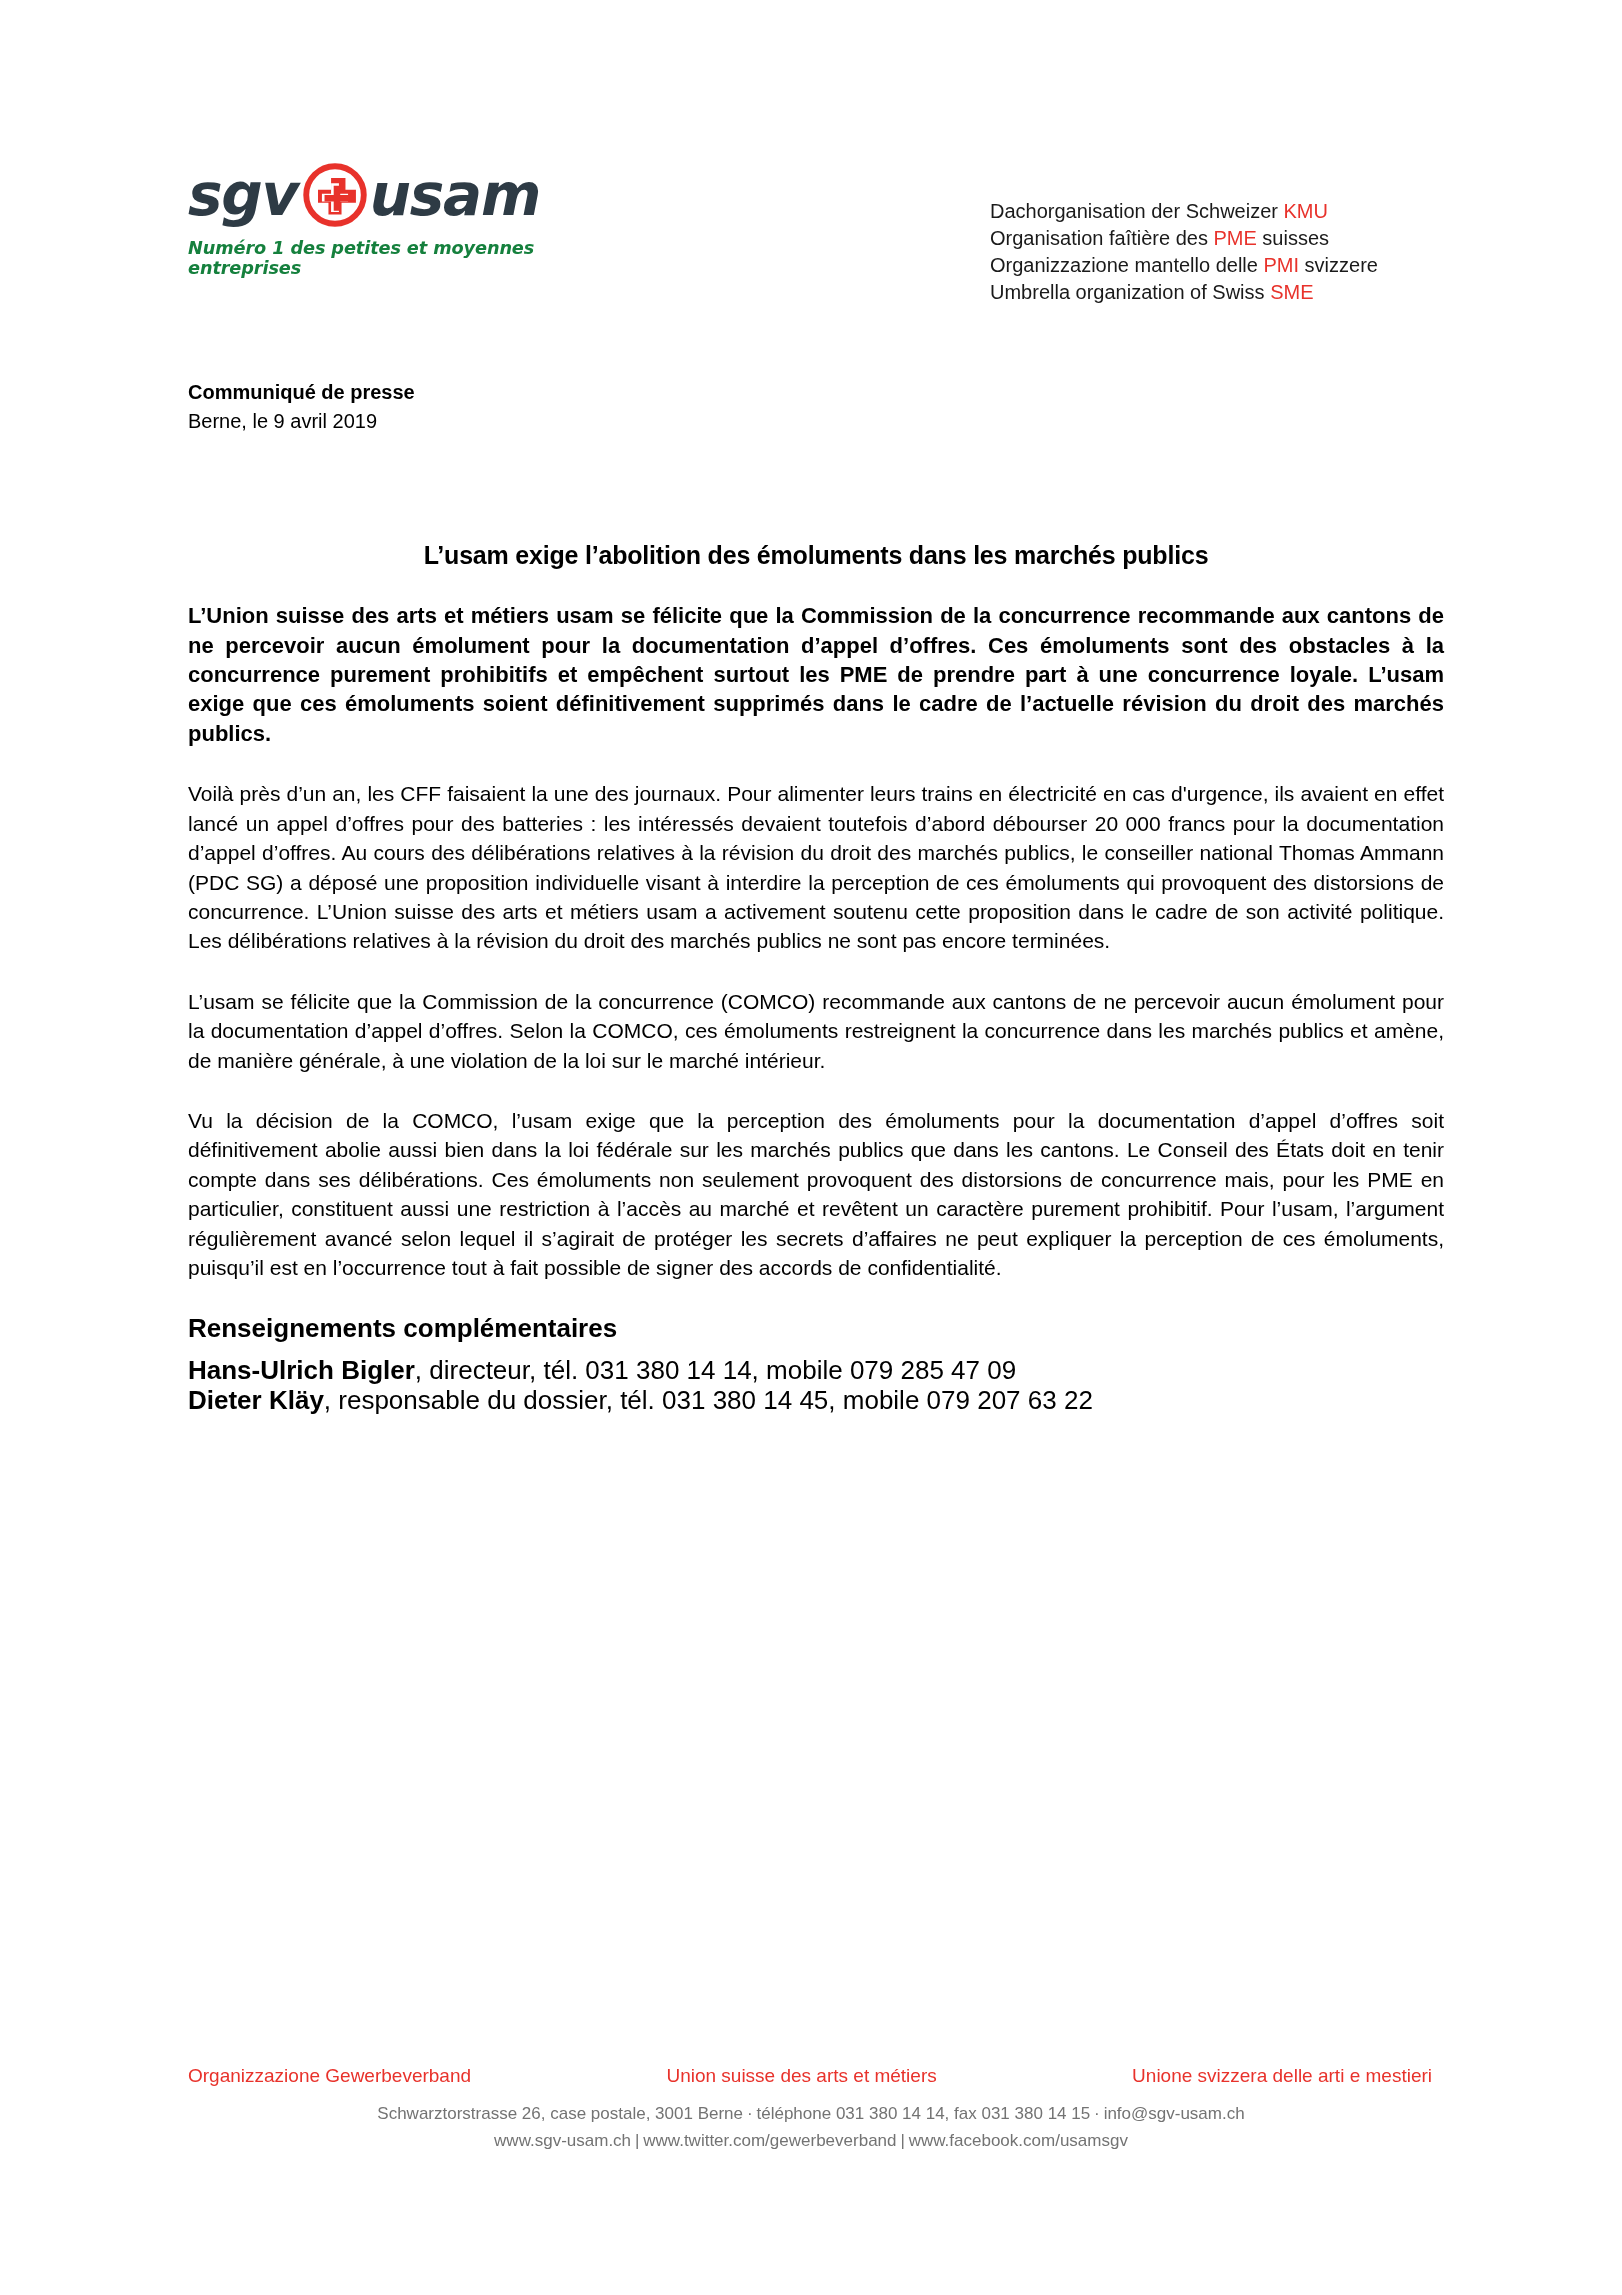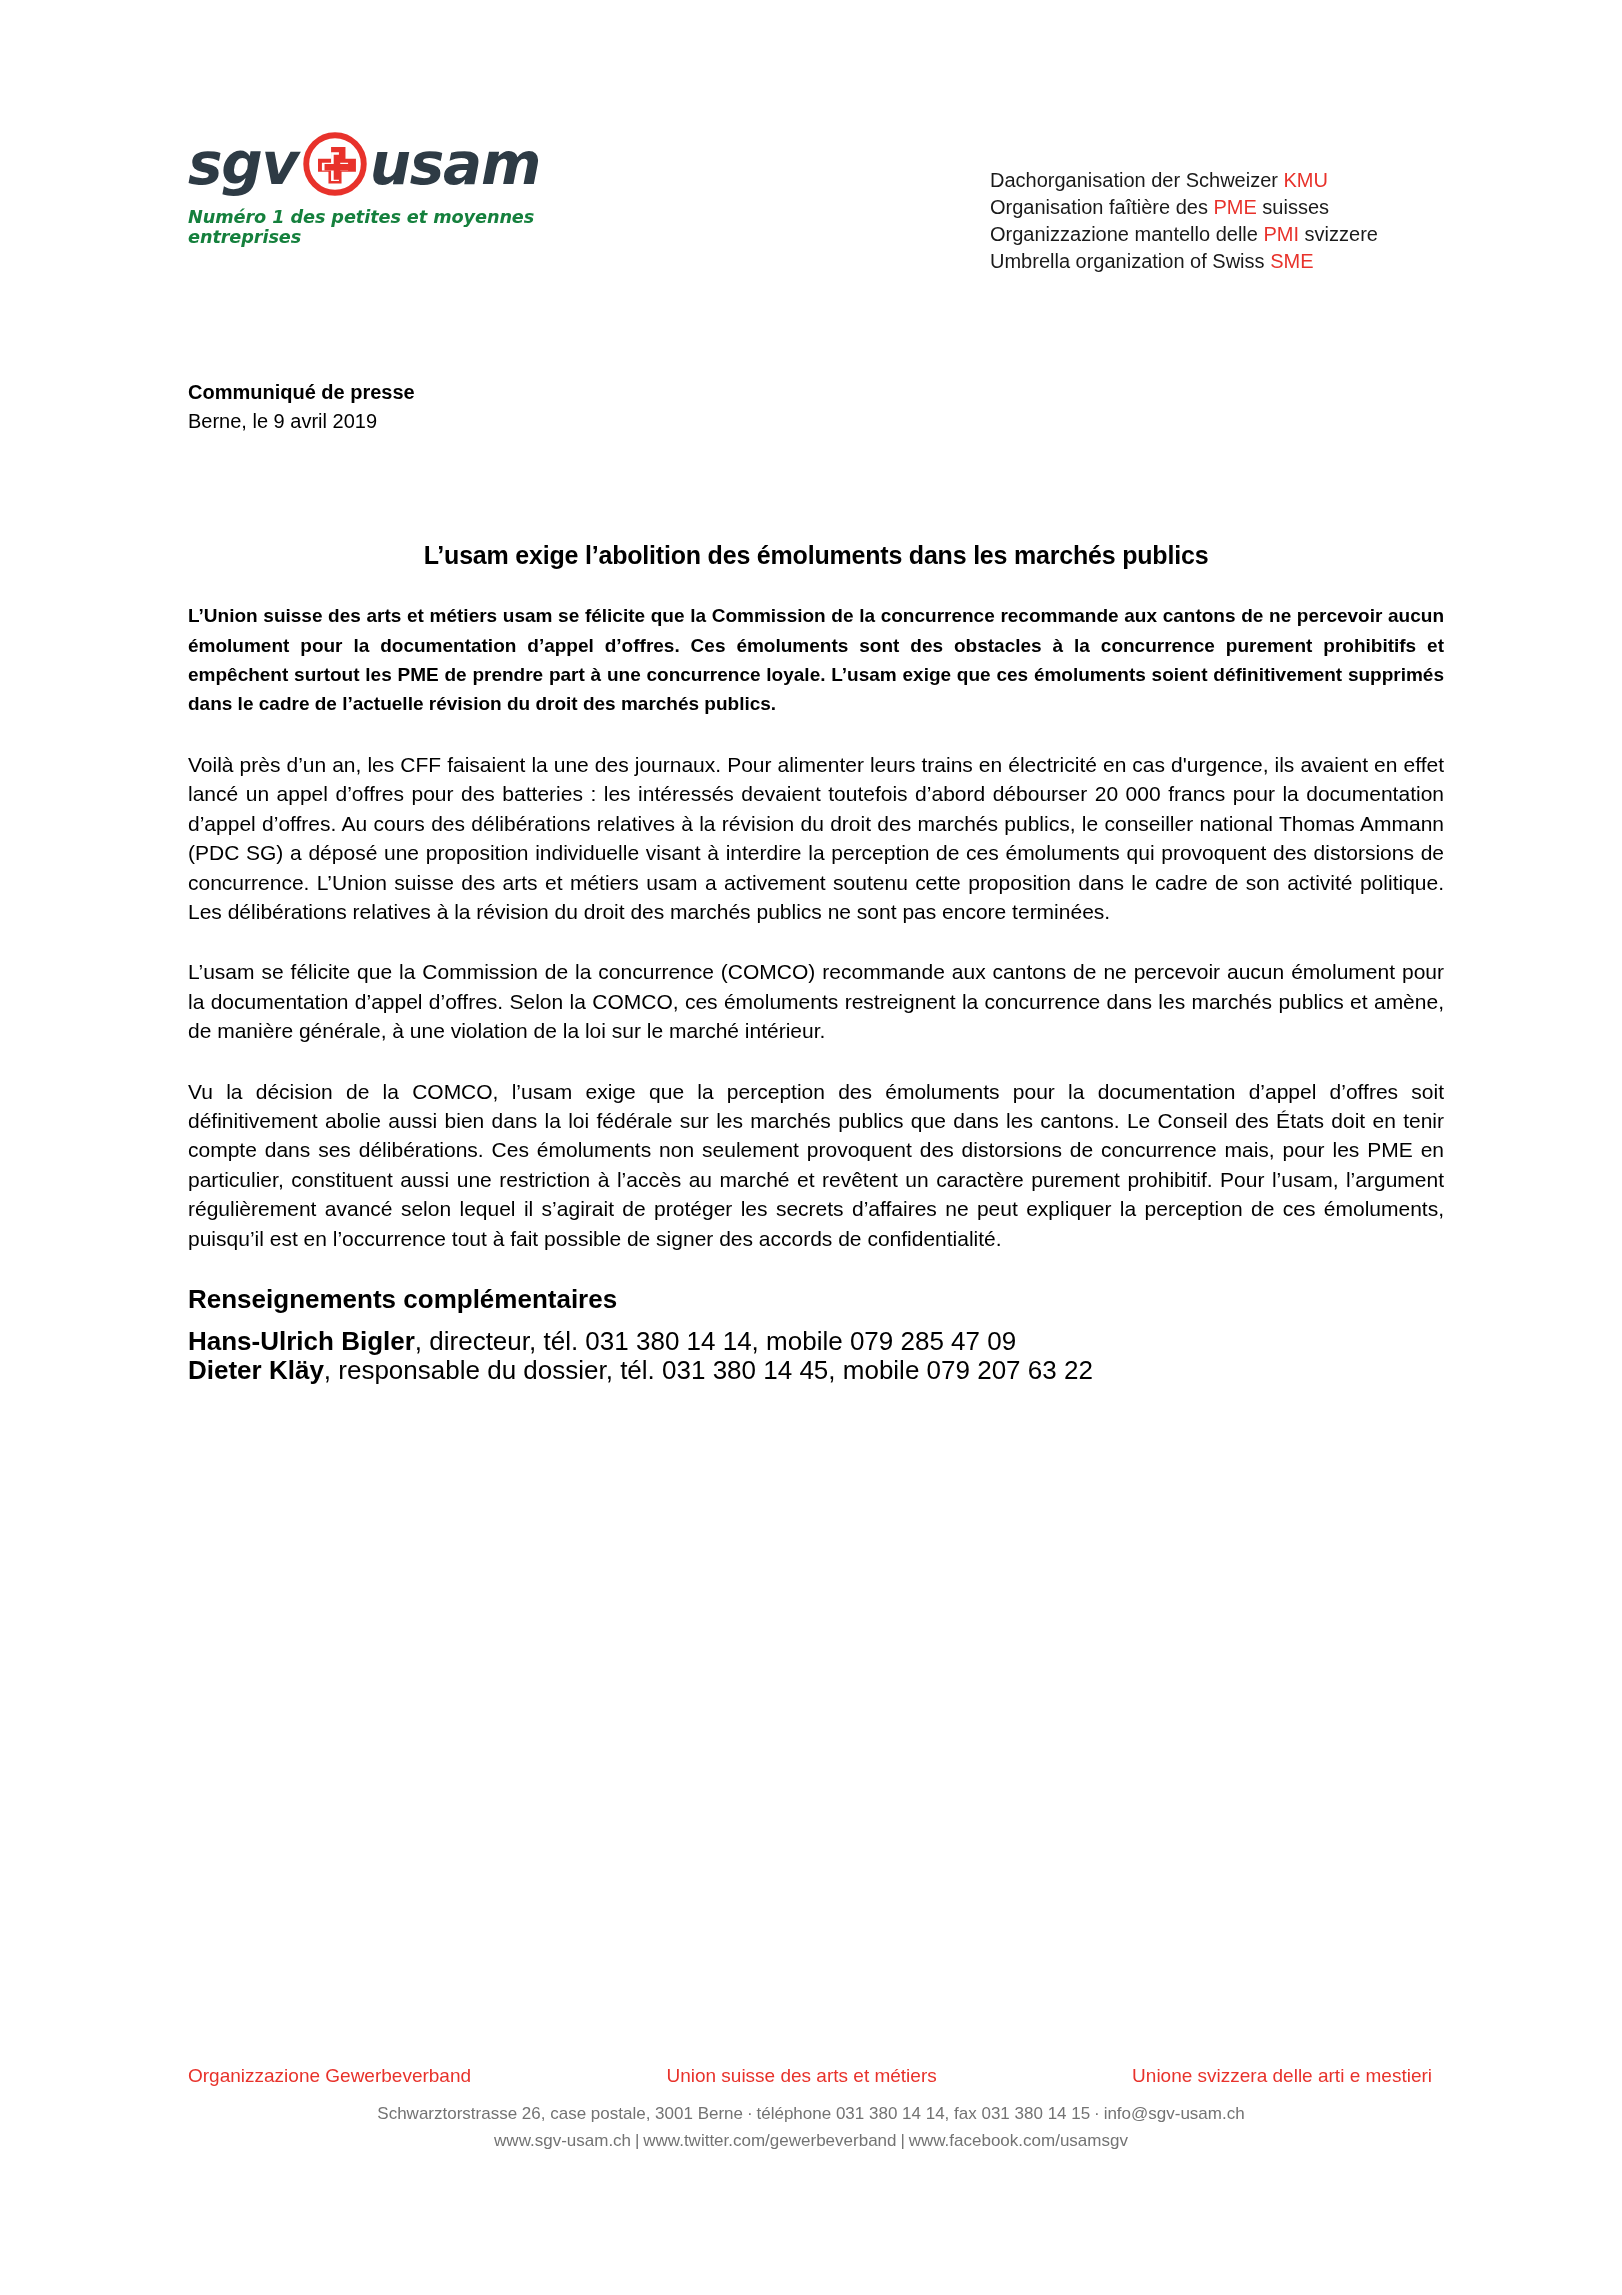--- a/index.html
+++ b/index.html
@@ -16,21 +16,21 @@
     width: 1622px;
     height: 2295px;
     background: #ffffff;
     box-sizing: border-box;
     overflow: hidden;
   }
 
   
   .header {
     position: absolute;
-    top: 127px;
+    top: 158px;
     left: 0;
     right: 0;
     height: 144px;
   }
   .logo-block {
     position: absolute;
     left: 188px;
     top: 0;
     width: 445px;
   }
@@ -95,21 +95,21 @@
   }
   h1.doc-title {
     font-size: 25px;
     font-weight: bold;
     margin: 0 0 30px 0;
     line-height: 1.25;
     letter-spacing: -0.2px;
     text-align: center;
   }
   p.lead {
-    font-size: 19px;
+    font-size: 22px;
     font-weight: bold;
     line-height: 29.4px;
     margin: 0 0 31px 0;
     text-align: justify;
   }
   p.body-par {
     font-size: 21px;
     line-height: 29.4px;
     margin: 0 0 31px 0;
     text-align: justify;

